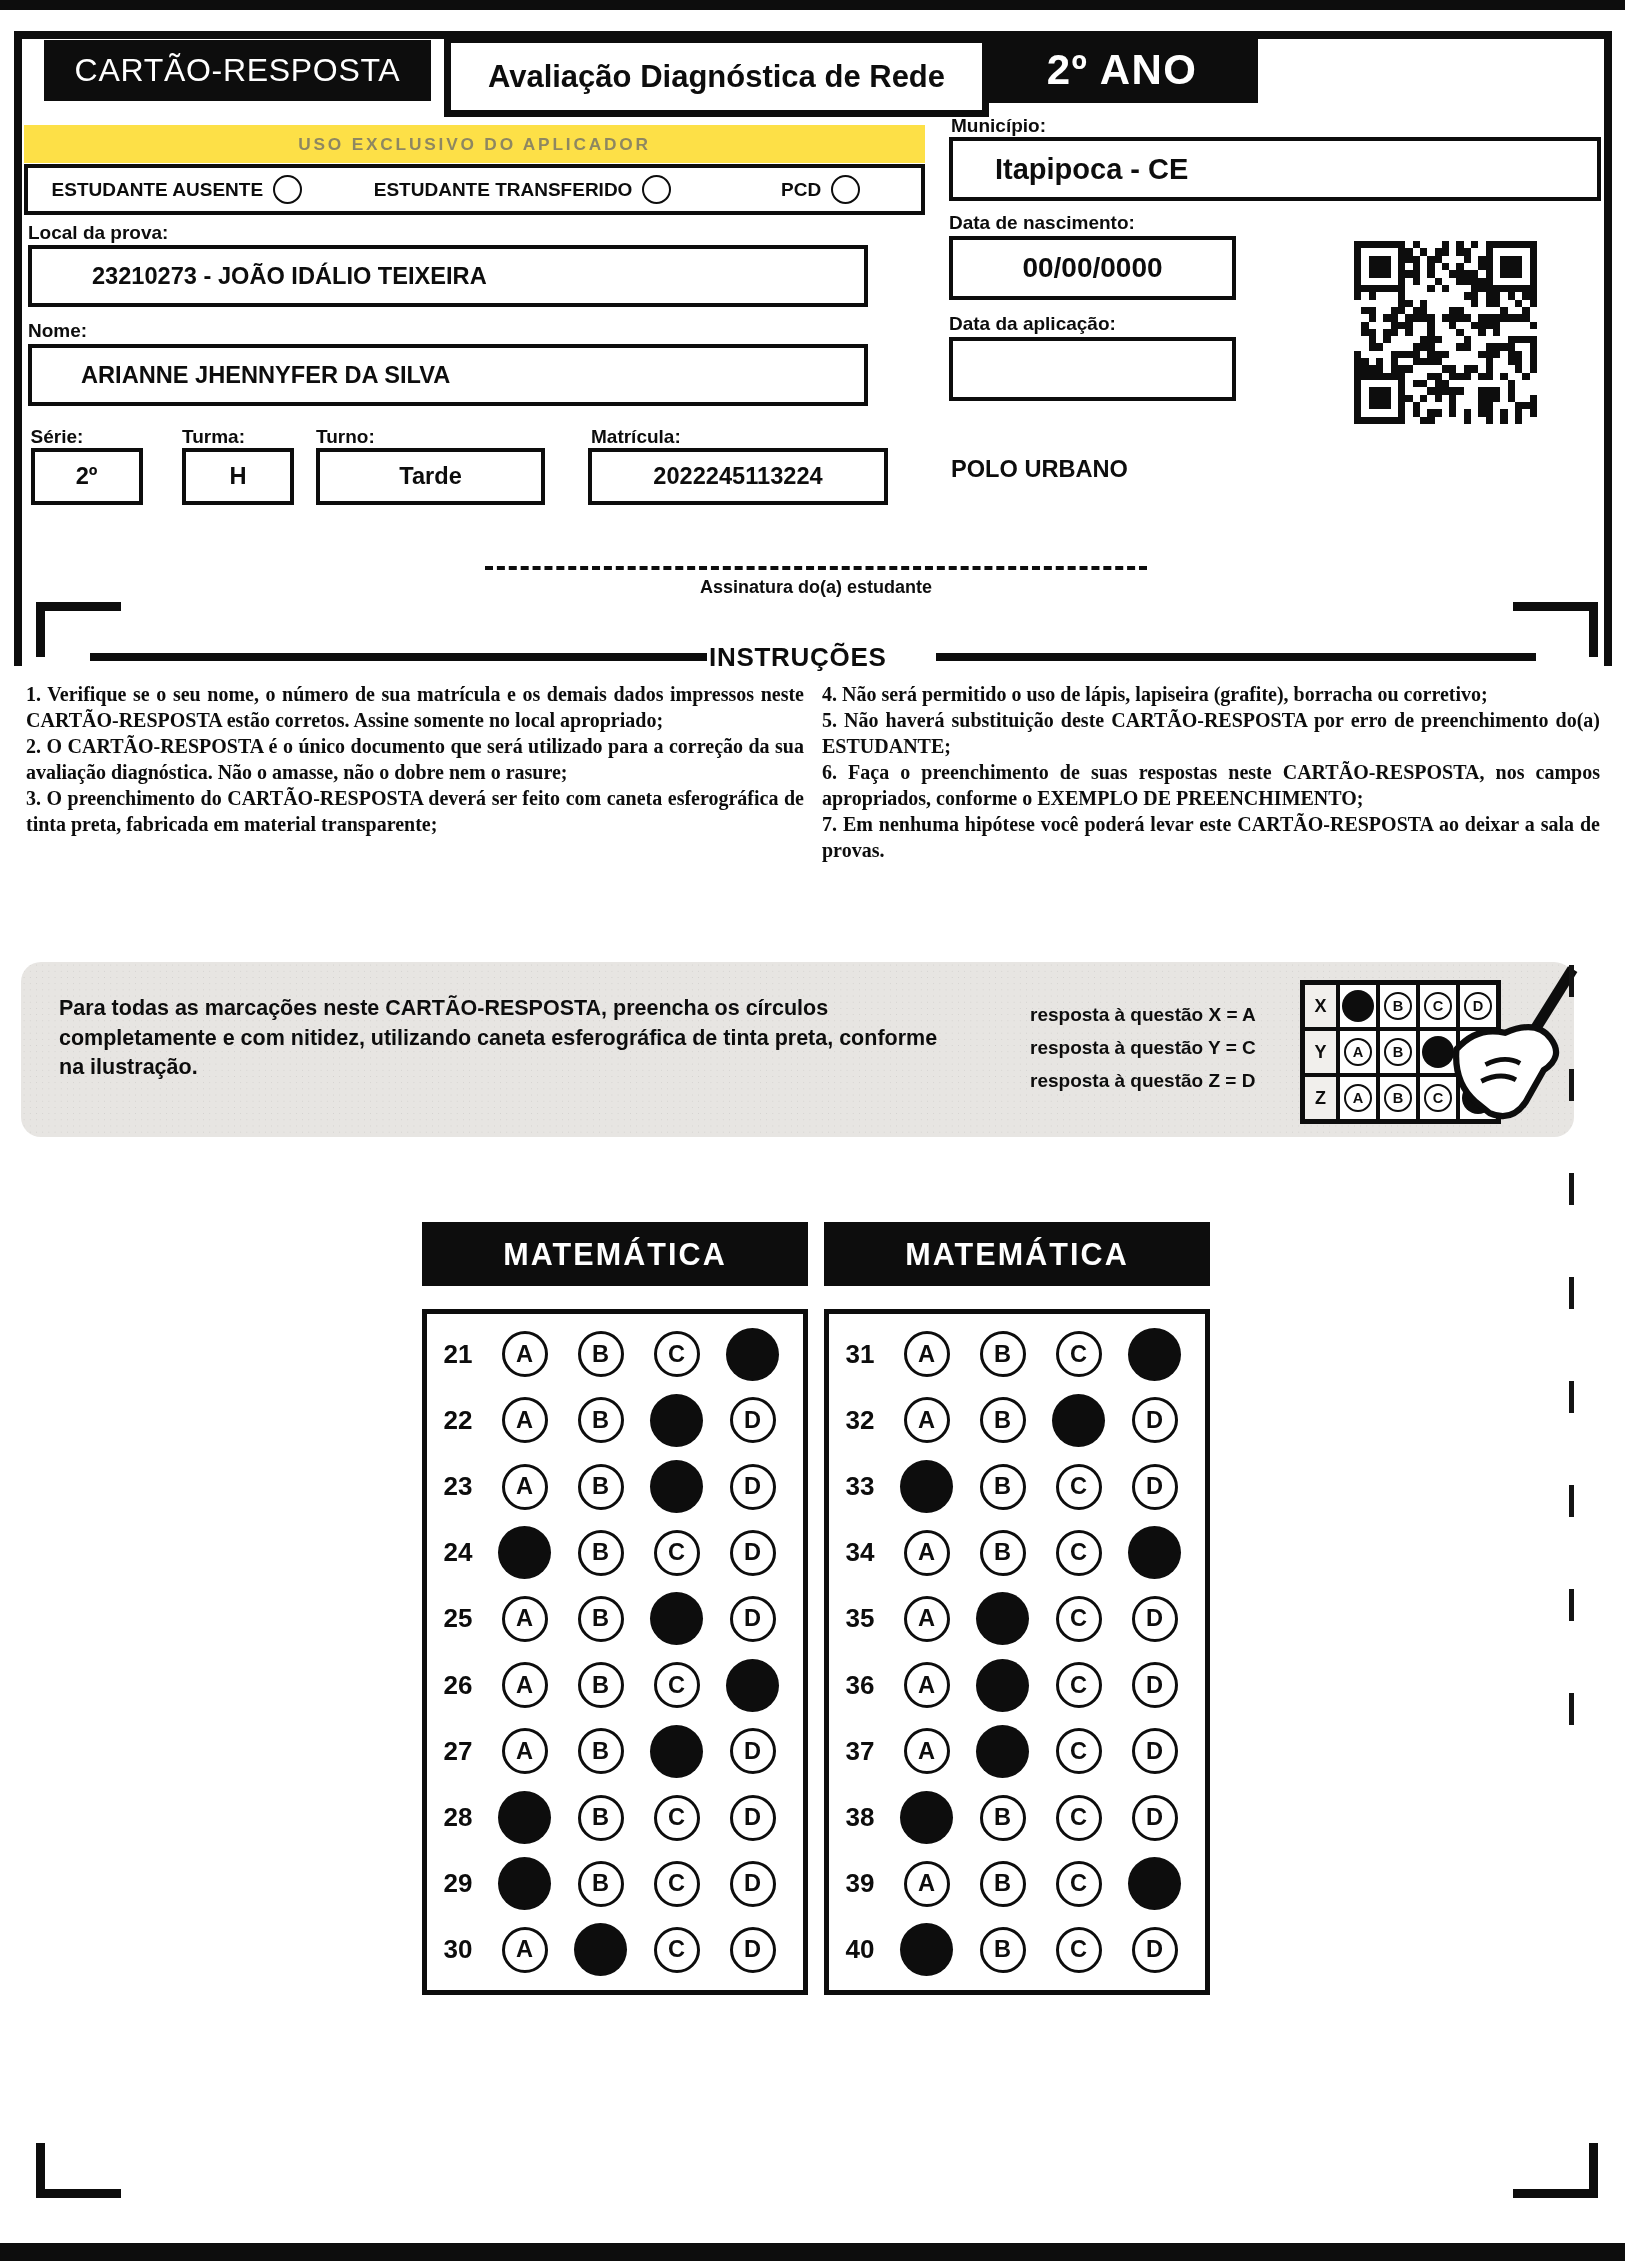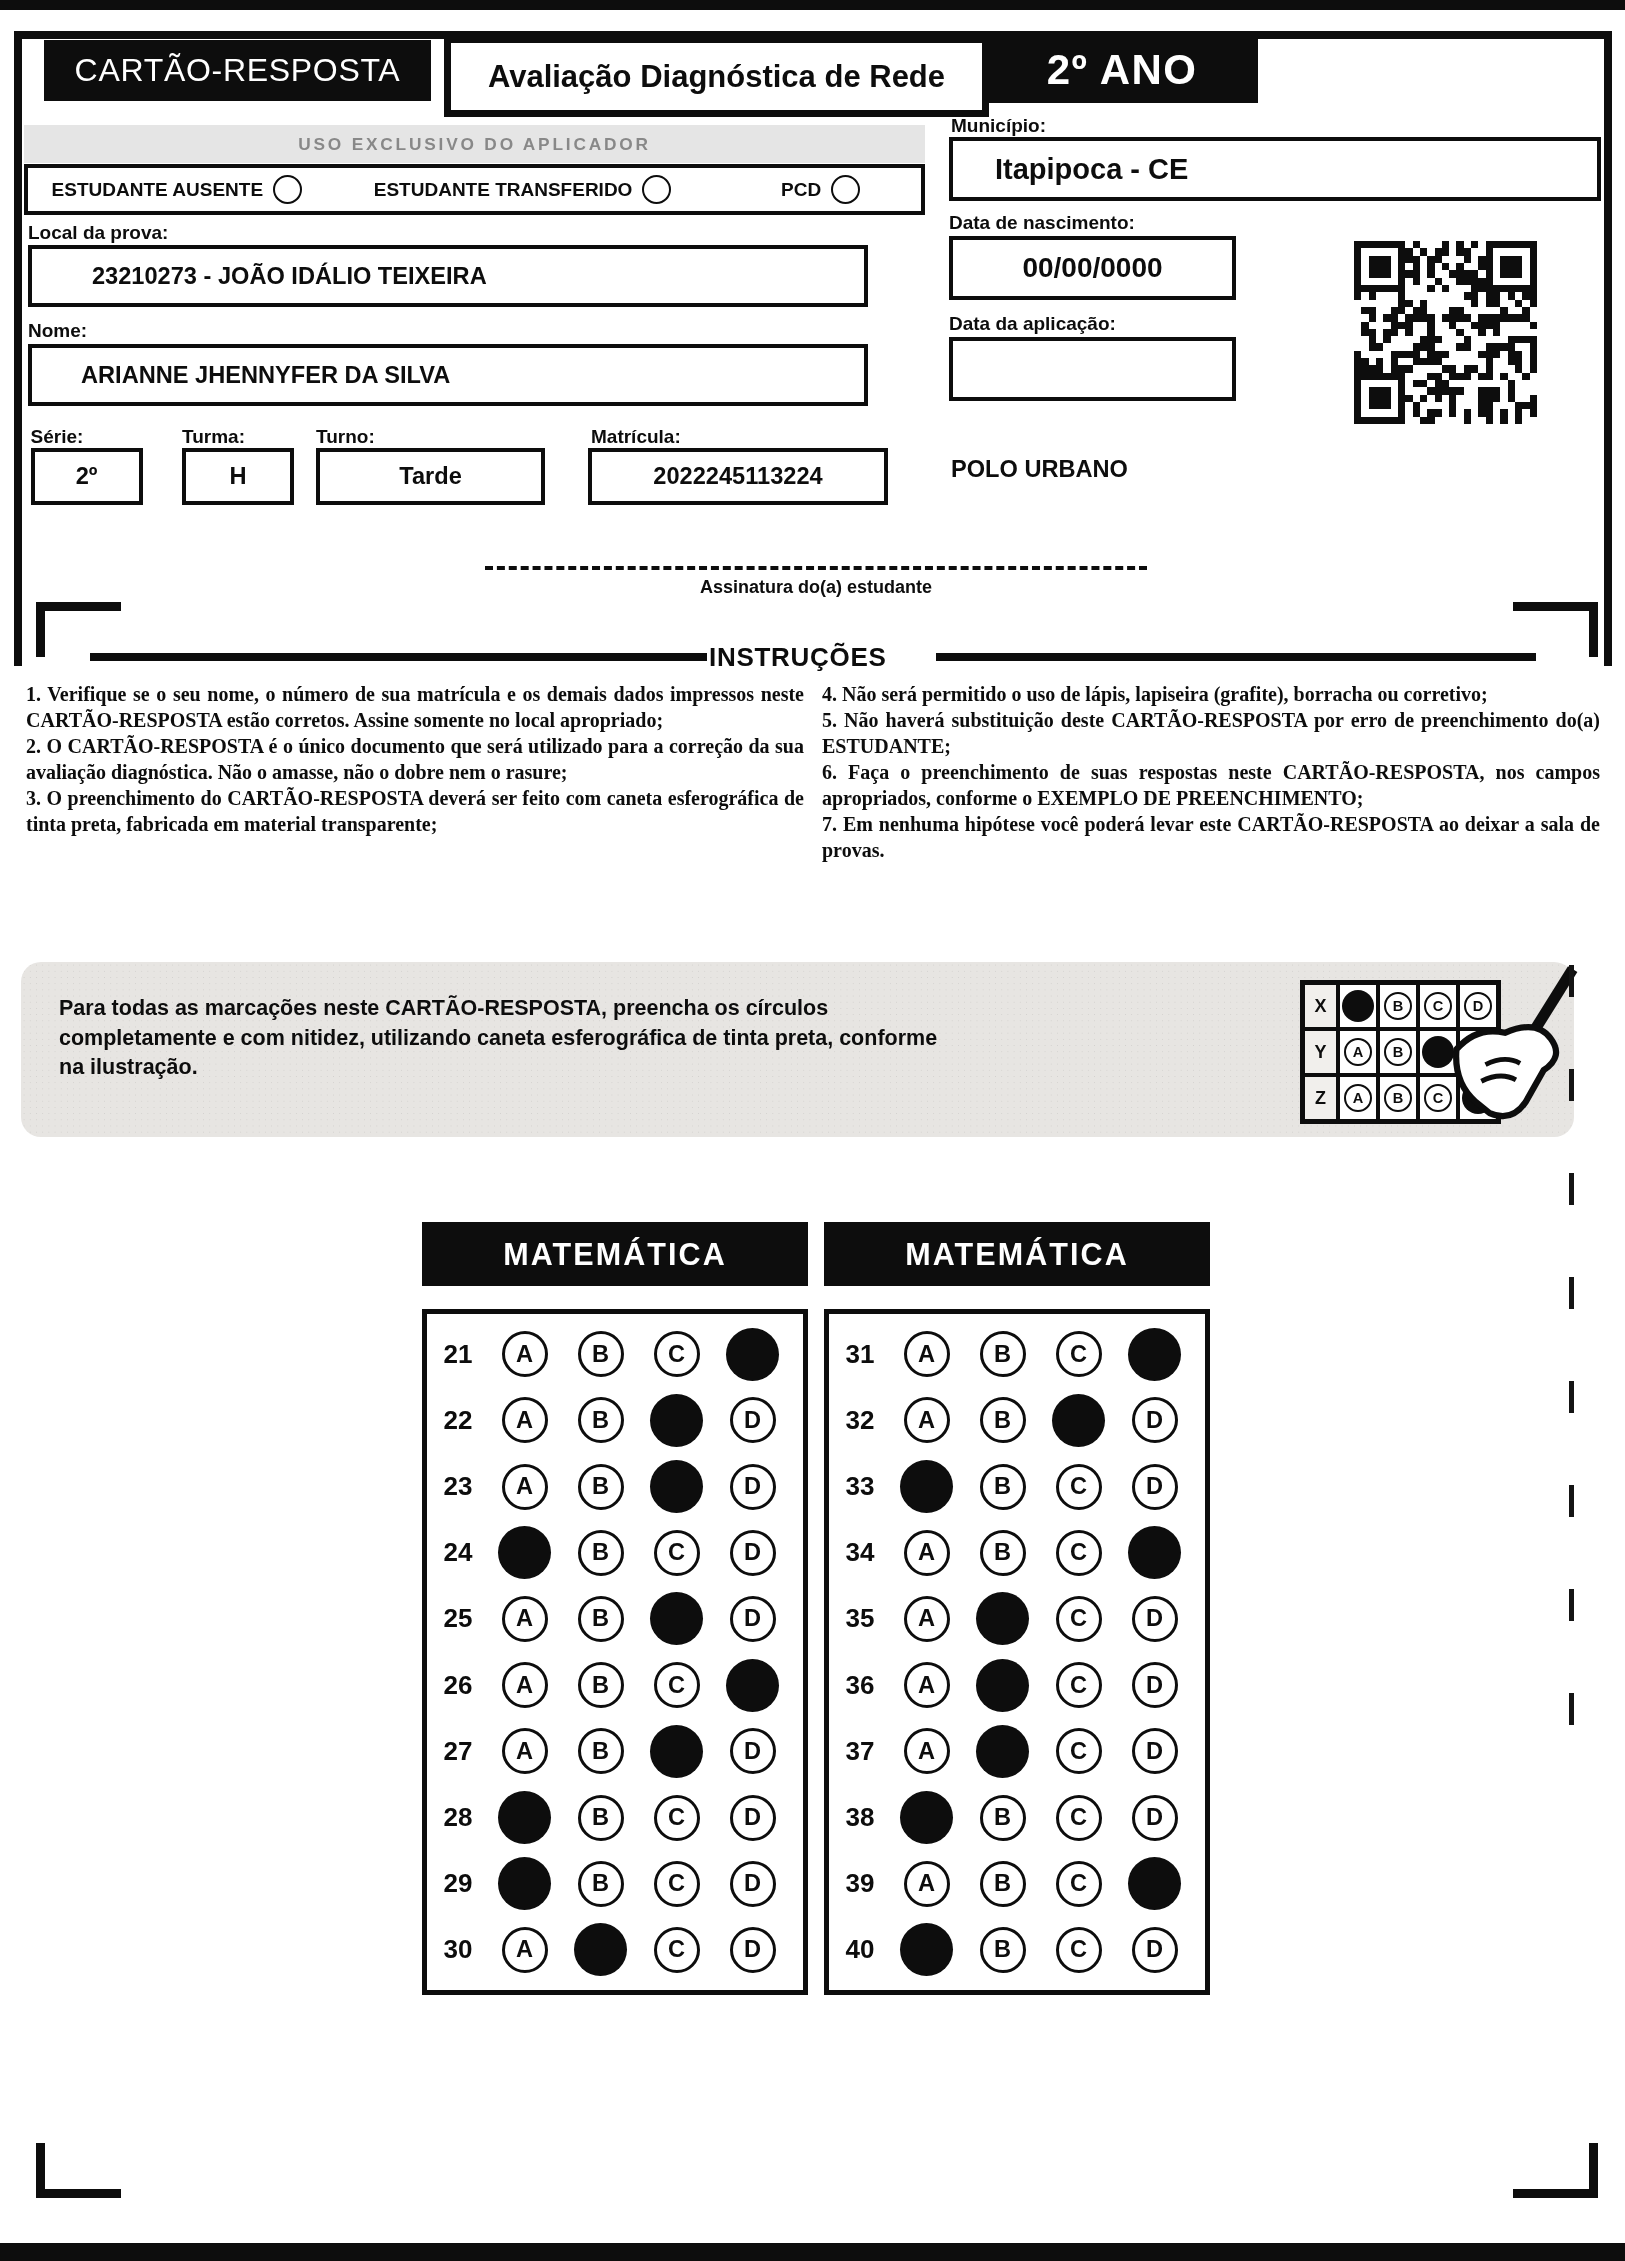--- a/index.html
+++ b/index.html
@@ -13,21 +13,21 @@
   .frame-top{left:14px;top:30.5px;width:1598px;height:8.3px;}
   .frame-left{left:14px;top:30.5px;width:8.3px;height:635px;}
   .frame-right{left:1604px;top:30.5px;width:8.3px;height:635px;}
   
   .hd-black{background:#0d0d0d;color:#fff;display:flex;align-items:center;justify-content:center;}
   .hd-title{left:44px;top:40px;width:387px;height:61px;font-size:32px;font-weight:400;letter-spacing:0.7px;}
   .hd-sub{left:444px;top:36px;width:531px;height:67px;border:7px solid #0d0d0d;background:#fff;
           display:flex;align-items:center;justify-content:center;font-size:31px;font-weight:700;}
   .hd-grade{left:986px;top:36px;width:272px;height:67px;font-size:42px;font-weight:700;letter-spacing:1.4px;}
   
-  .app-bar{left:24px;top:125px;width:901px;height:38px;background:#e5e5e5;display:flex;
+  .app-bar{left:24px;top:125px;width:901px;height:38px;background:#fde047;display:flex;
            align-items:center;justify-content:center;}
   .app-bar span{color:#6a6a6a;font-size:17.3px;font-weight:700;letter-spacing:2.8px;opacity:.75;}
   
   .status-row{left:24px;top:164px;width:901px;height:51px;border:4.2px solid #0d0d0d;background:#fff;
               display:flex;align-items:center;box-sizing:border-box;}
   .status-item{display:flex;align-items:center;}
   .status-label{font-size:19px;font-weight:700;}
   .status-circle{width:25px;height:25px;border:2.8px solid #0d0d0d;border-radius:50%;margin-left:9.7px;}
   
   .flabel{font-size:19px;font-weight:700;}
@@ -785,20 +785,25 @@
     </div>
   <div class="abs instr-col" style="left:822px;" id="instr-right">
       <p>4. Não será permitido o uso de lápis, lapiseira (grafite), borracha ou corretivo;</p>
       <p>5. Não haverá substituição deste CARTÃO-RESPOSTA por erro de preenchimento do(a) ESTUDANTE;</p>
       <p>6. Faça o preenchimento de suas respostas neste CARTÃO-RESPOSTA, nos campos apropriados, conforme o EXEMPLO DE PREENCHIMENTO;</p>
       <p>7. Em nenhuma hipótese você poderá levar este CARTÃO-RESPOSTA ao deixar a sala de provas.</p>
     </div>
 
   <div class="abs gray-box">
     <div class="gray-note">Para todas as marcações neste CARTÃO-RESPOSTA, preencha os círculos completamente e com nitidez, utilizando caneta esferográfica de tinta preta, conforme na ilustração.</div>
+    <div class="ex-answers" id="ex-answers">
+        <div>resposta à questão X = A</div>
+        <div>resposta à questão Y = C</div>
+        <div>resposta à questão Z = D</div>
+      </div>
     <div class="ex-grid" id="ex-grid">
         <div class="ex-cell ex-rowlabel">X</div>
         <div class="ex-cell">
           <div class="ex-bubble filled"></div>
         </div>
         <div class="ex-cell">
           <div class="ex-bubble">B</div>
         </div>
         <div class="ex-cell">
           <div class="ex-bubble">C</div>

